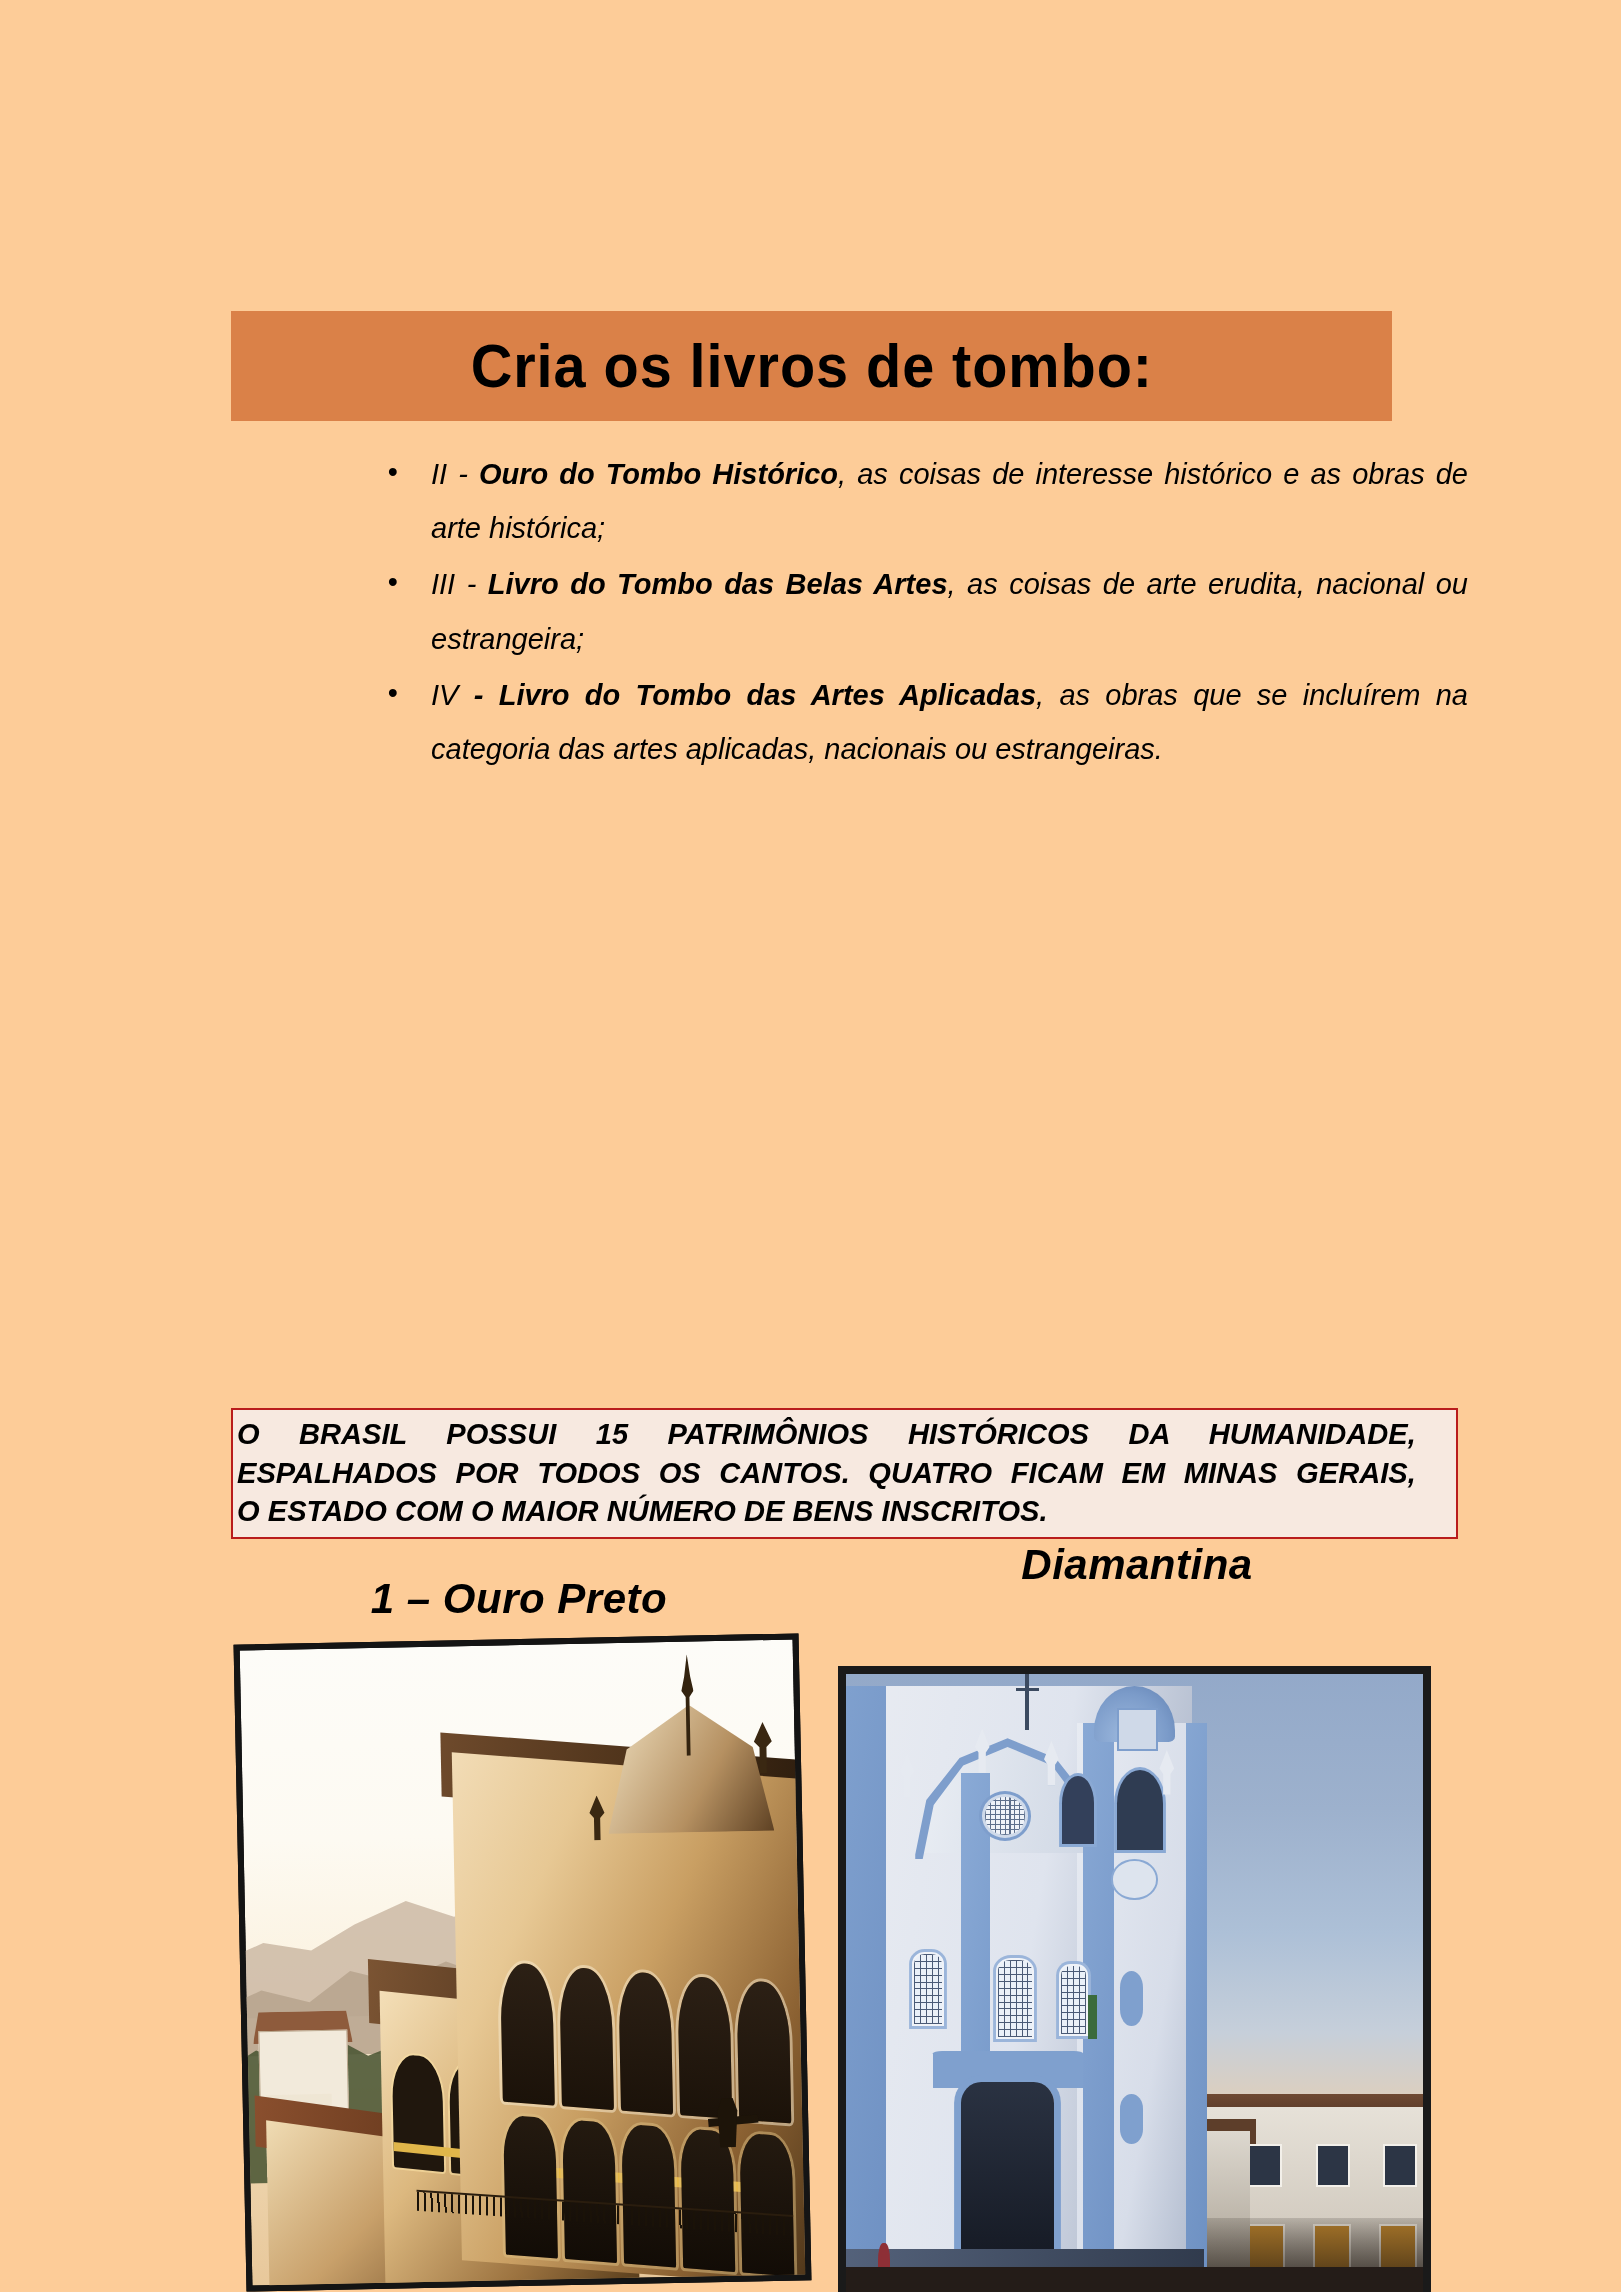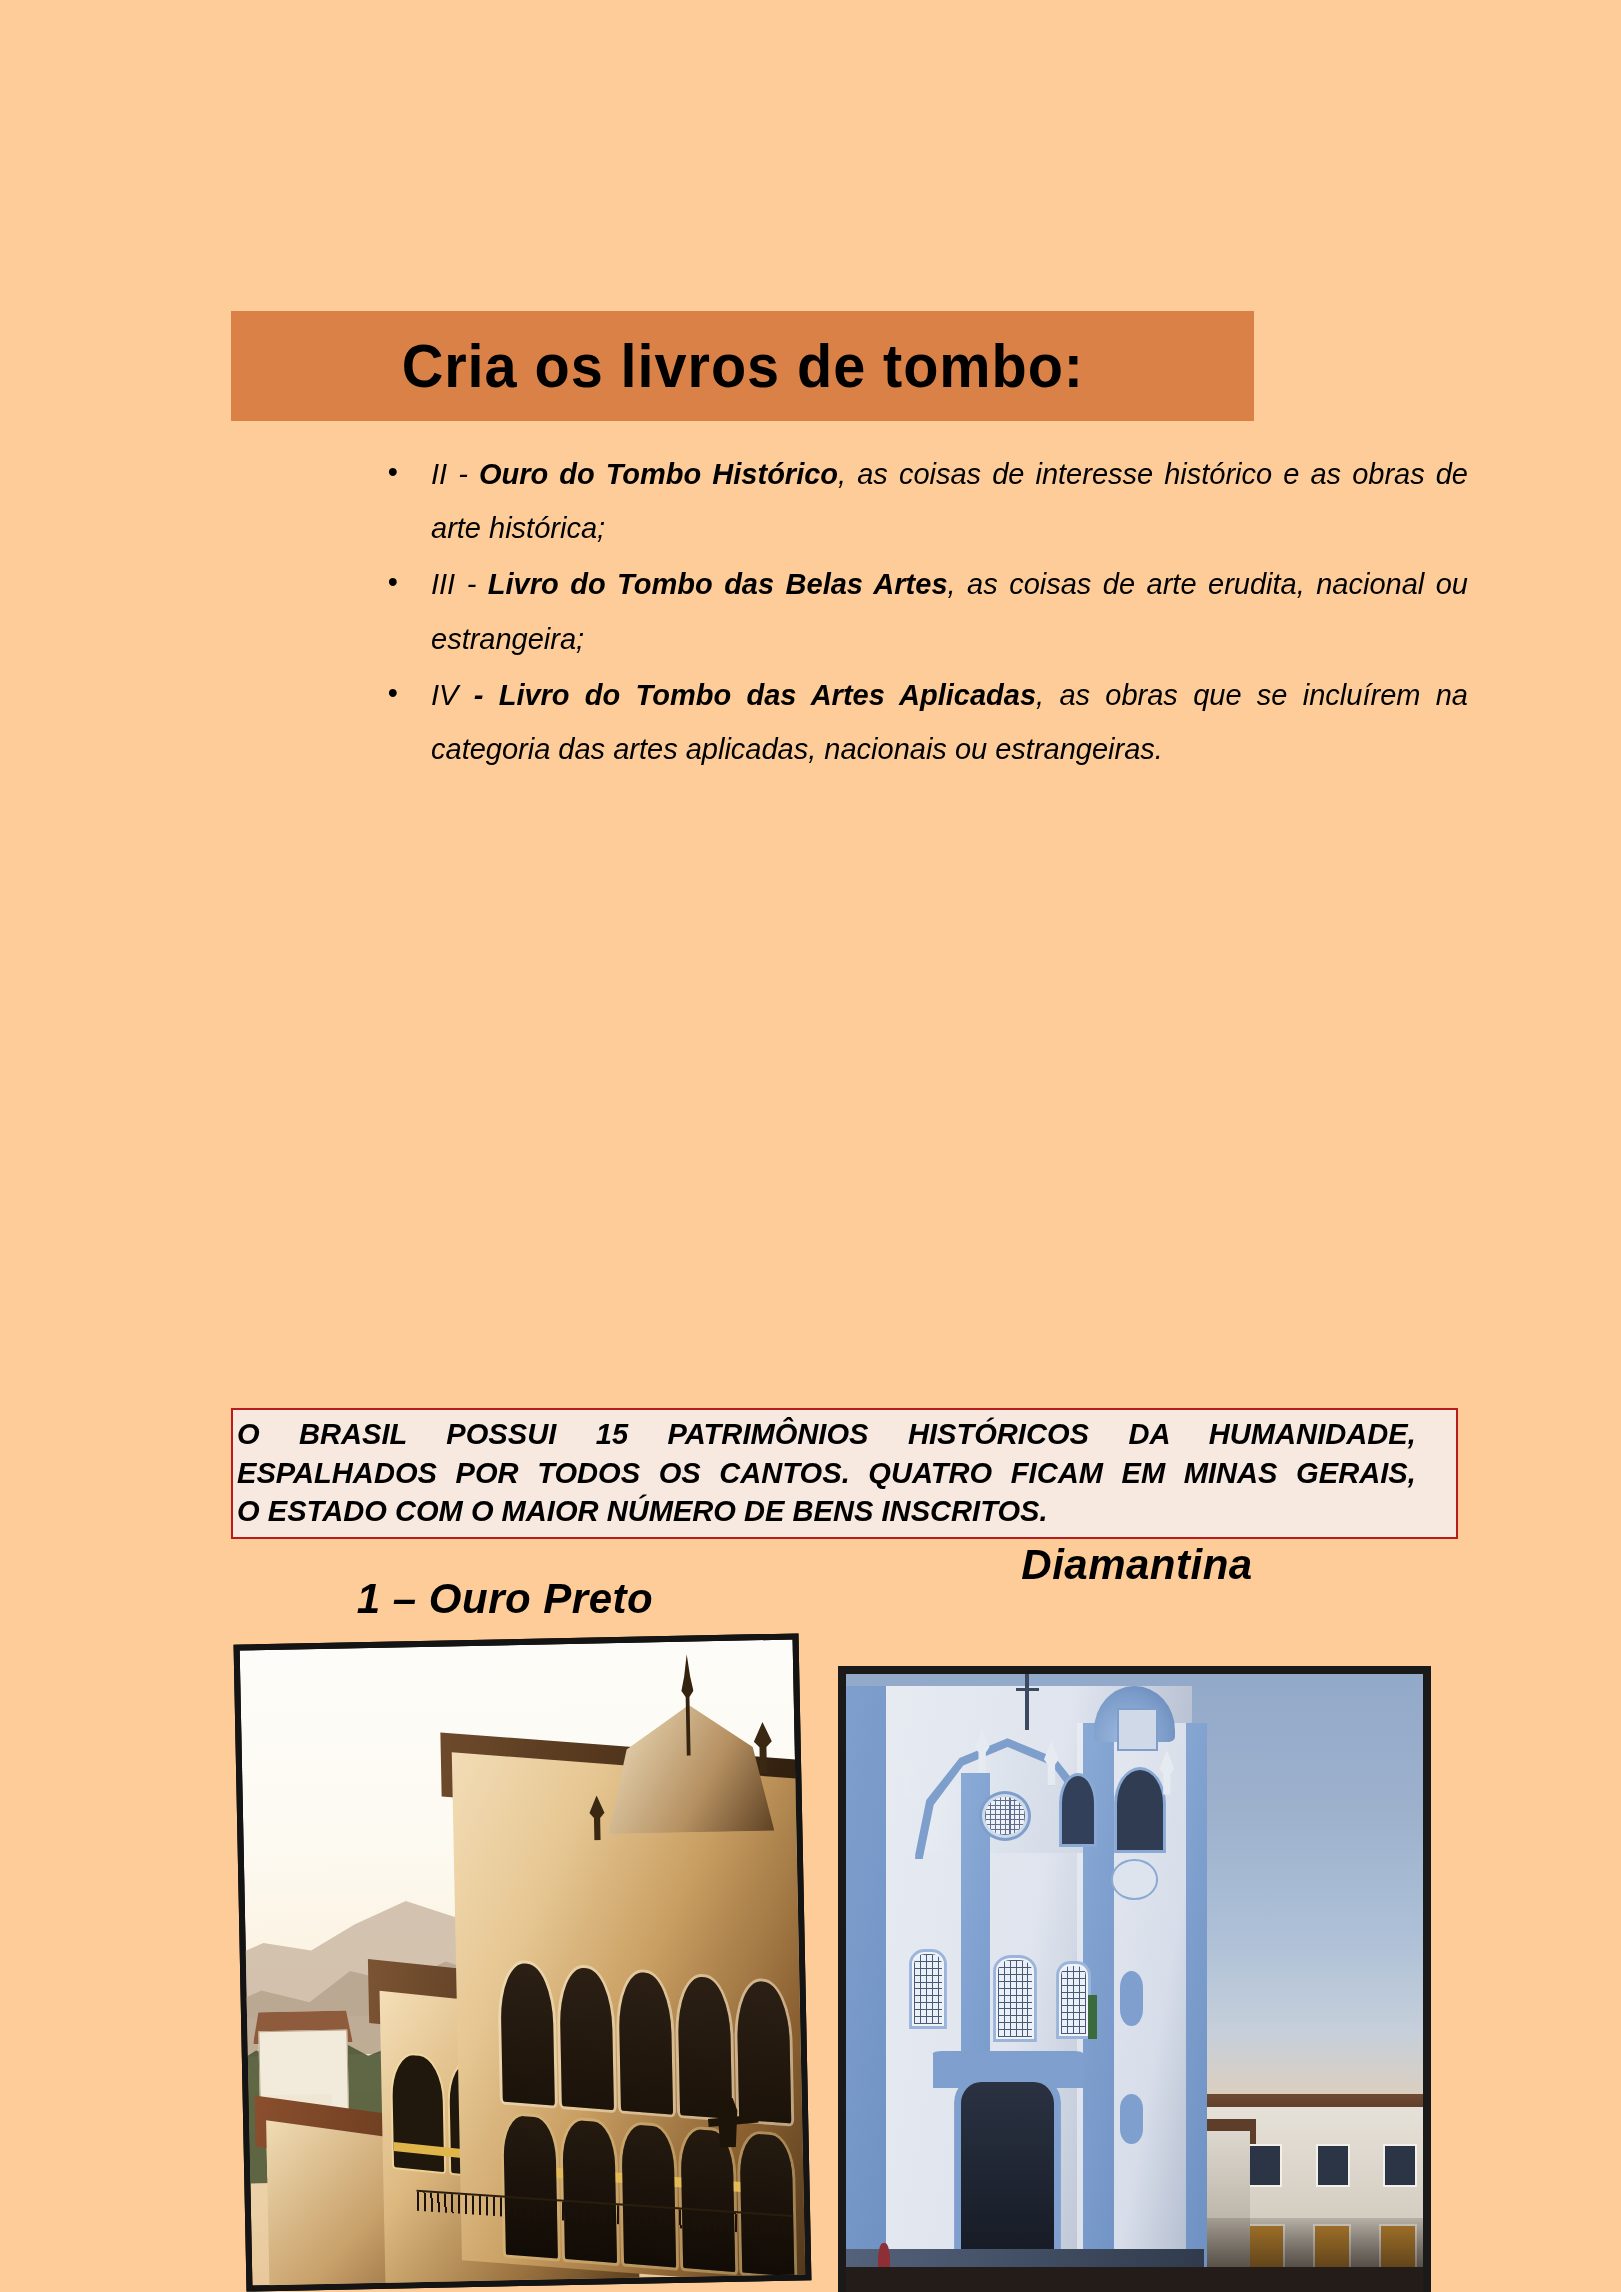--- a/index.html
+++ b/index.html
@@ -20,21 +20,21 @@
     height: 2293px;
     background: #fdcc98;
     overflow: hidden;
   }
 
   
   .title-banner {
     position: absolute;
     left: 231px;
     top: 311px;
-    width: 1023px;
+    width: 1161px;
     height: 110px;
     background: #da8148;
     display: flex;
     align-items: center;
     justify-content: center;
   }
   .title-text {
     font-family: "Liberation Sans Narrow", "Liberation Sans", sans-serif;
     font-weight: bold;
     font-size: 62px;
@@ -111,21 +111,21 @@
   .caption {
     position: absolute;
     font-family: "Liberation Sans", sans-serif;
     font-weight: bold;
     font-style: italic;
     color: #000;
     line-height: 1.1;
     text-align: center;
   }
   .caption-ouro {
-    left: 250px;
+    left: 264px;
     top: 1576px;
     width: 510px;
     font-size: 42px;
     letter-spacing: 0.5px;
   }
   .caption-diamantina {
     left: 838px;
     top: 1535px;
     width: 598px;
     font-size: 42px;

